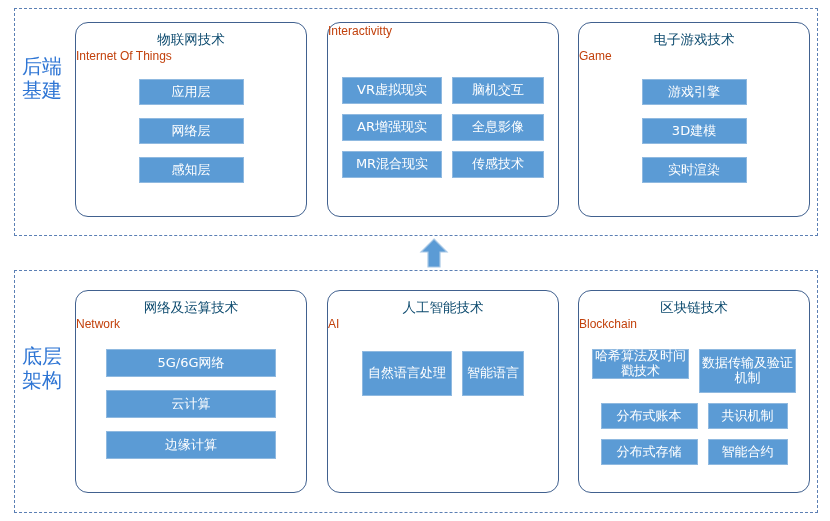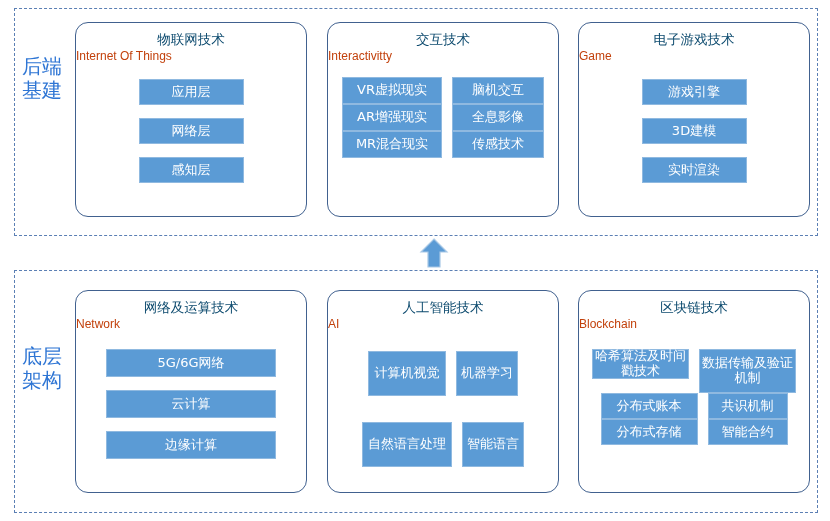--- a/index.html
+++ b/index.html
@@ -99,21 +99,21 @@
     text-align: center;
     font-family: "DejaVu Sans", "Liberation Sans", sans-serif;
     padding: 0 2px;
   }
 
   
   .col1 .chip-row { margin-bottom: 13px; }
   .col1 .chip-row:last-child { margin-bottom: 0; }
 
   
-  .col2 .chip-row { }
+  .col2 .chip-row { margin-bottom: 10px; }
   .col2 .chip-row:last-child { margin-bottom: 0; }
   .col2 .chip + .chip { margin-left: 10px; }
 
   
   #flow-arrow {
     position: absolute;
     left: 419px;
     top: 238px;
     width: 30px;
     height: 30px;
@@ -139,21 +139,20 @@
       <div class="chip-row">
         <div class="chip" style="width:105px; height:26px;">网络层</div>
       </div>
       <div class="chip-row">
         <div class="chip" style="width:105px; height:26px;">感知层</div>
       </div>
     </div>
   </div>
 
   <div class="card" id="card-interactivity" style="left:327px; top:22px; width:232px; height:195px;">
-    <div class="card-title">交互技术</div>
     <div class="card-subtitle">Interactivitty</div>
     <div class="chips col2" style="top:54px;">
       <div class="chip-row">
         <div class="chip" style="width:100px; height:27px;">VR虚拟现实</div>
         <div class="chip" style="width:92px; height:27px;">脑机交互</div>
       </div>
       <div class="chip-row">
         <div class="chip" style="width:100px; height:27px;">AR增强现实</div>
         <div class="chip" style="width:92px; height:27px;">全息影像</div>
       </div>
@@ -204,24 +203,20 @@
       <div class="chip-row">
         <div class="chip" style="width:170px; height:28px;">边缘计算</div>
       </div>
     </div>
   </div>
 
   <div class="card" id="card-ai" style="left:327px; top:290px; width:232px; height:203px;">
     <div class="card-title">人工智能技术</div>
     <div class="card-subtitle">AI</div>
     <div class="chips col2" style="top:60px;">
-      <div class="chip-row" style="margin-bottom:26px;">
-        <div class="chip" style="width:78px; height:45px;">计算机视觉</div>
-        <div class="chip" style="width:62px; height:45px;">机器学习</div>
-      </div>
       <div class="chip-row">
         <div class="chip" style="width:90px; height:45px;">自然语言处理</div>
         <div class="chip" style="width:62px; height:45px;">智能语言</div>
       </div>
     </div>
   </div>
 
   <div class="card" id="card-blockchain" style="left:578px; top:290px; width:232px; height:203px;">
     <div class="card-title">区块链技术</div>
     <div class="card-subtitle">Blockchain</div>

